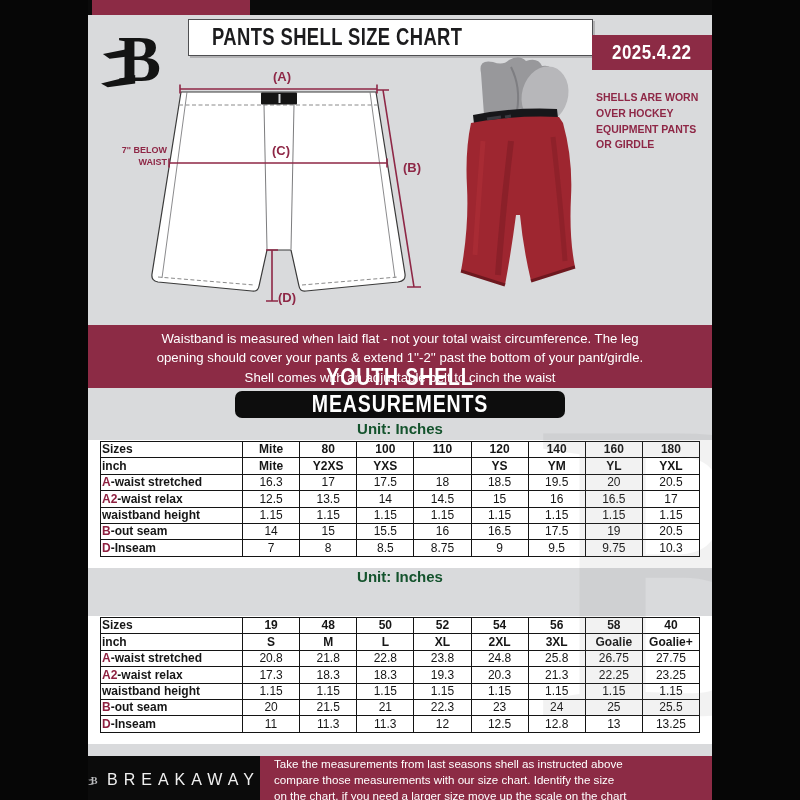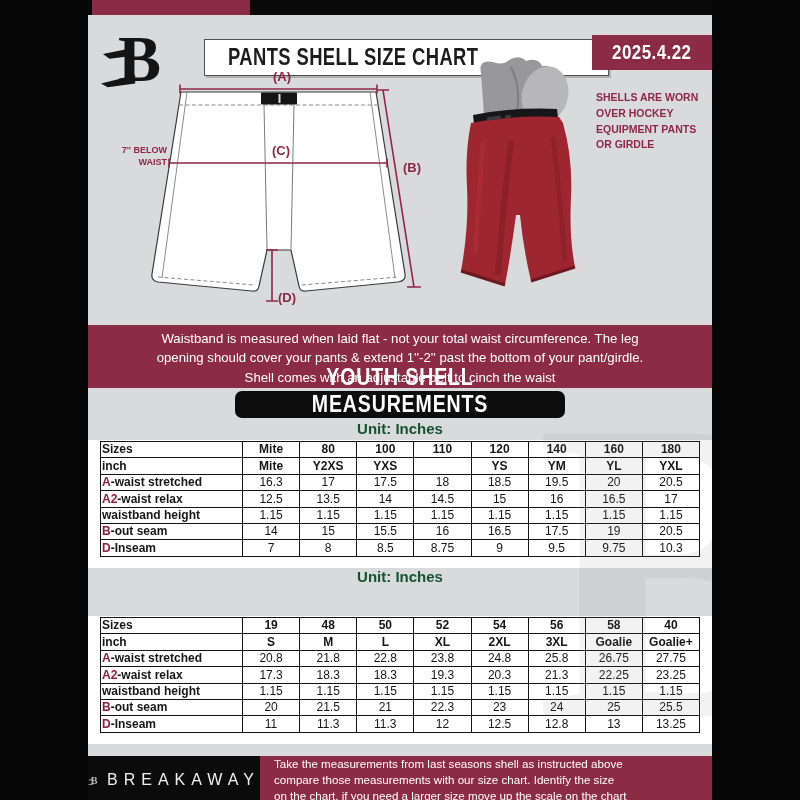--- a/index.html
+++ b/index.html
@@ -7,23 +7,23 @@
          font-family:"Liberation Sans",sans-serif;}
   .page{position:absolute;left:88px;top:0;width:624px;height:800px;background:#d9dadc;overflow:hidden;}
 
   
   .top-strip{height:15px;background:#0a0a0a;}
   .maroon-seg{margin-left:4px;width:158px;height:15px;background:#8C2B45;}
 
   
   .header-band{position:relative;height:48px;}
   .logo{position:absolute;left:12px;top:3px;width:78px;height:74px;z-index:3;}
-  .title-box{position:absolute;left:116px;top:4px;width:403px;height:35px;background:#fff;
+  .title-box{position:absolute;left:100px;top:4px;width:403px;height:35px;background:#fff;
              border:1.5px solid #4f4f52;box-shadow:2px 2px 0 rgba(0,0,0,.18);
-             display:flex;align-items:center;margin-top:20px;}
+             display:flex;align-items:center;}
   .cond{display:inline-block;transform-origin:left center;white-space:nowrap;}
   .t{font-size:23px;font-weight:bold;color:#1c1c1e;transform:scaleX(.8);margin-left:23px;letter-spacing:.5px;}
   .date-badge{position:absolute;left:504px;top:20px;width:120px;height:35px;background:#8C2B45;
               display:flex;align-items:center;justify-content:center;}
   .d{font-size:20px;font-weight:bold;color:#fff;transform:scaleX(.85);transform-origin:center;letter-spacing:.5px;}
 
   
   .diagram-section{position:relative;height:262px;}
   .shorts-svg{position:absolute;left:12px;top:0;width:330px;height:258px;}
   .pants-svg{position:absolute;left:365px;top:-6px;width:150px;height:238px;}

